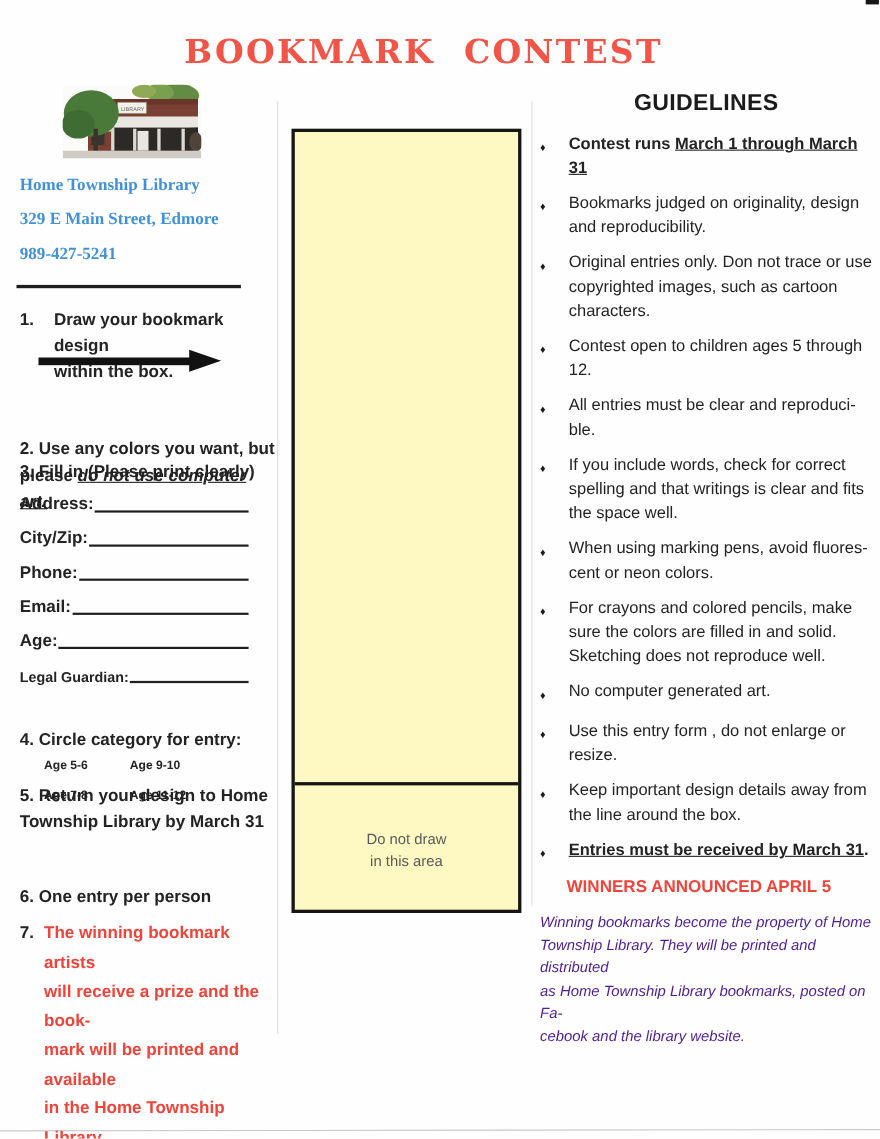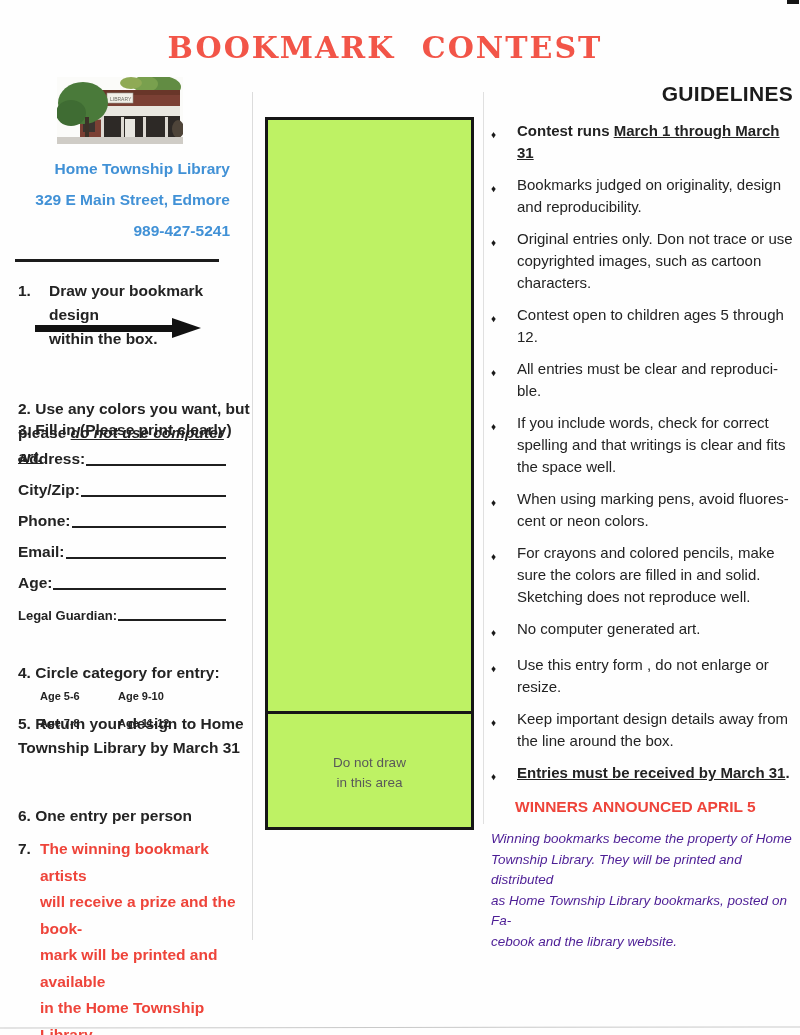--- a/index.html
+++ b/index.html
@@ -12,22 +12,22 @@
   .scanline-bottom{position:absolute;left:0;top:1027px;width:800px;height:1px;background:#c9c9c9;transform:rotate(-0.08deg);}
   .corner-mark{position:absolute;left:787px;top:0;width:12px;height:4px;background:#151515;}
 
   
   .title{position:absolute;left:85px;top:30px;width:600px;text-align:center;
          font-family:"DejaVu Serif", serif;font-weight:800;font-size:30px;
          letter-spacing:2px;word-spacing:14px;}
 
   
   .photo{position:absolute;left:57px;top:77px;width:126px;height:67px;}
-  .contact{position:absolute;left:18px;top:153px;width:212px;text-align:right;
-           font-weight:bold;font-size:15.5px;line-height:31px;}
+  .contact{position:absolute;left:18px;top:153px;width:212px;text-align:left;
+           font-weight:bold;font-size:15.5px;line-height:31px;font-family:Liberation Serif, serif;}
   .rule{position:absolute;left:15px;top:259px;width:204px;height:3px;background:#1c1c1c;}
   .pre{white-space:pre-line;}
   .step{position:absolute;left:18px;width:234px;font-weight:bold;font-size:15.5px;line-height:24px;}
   .step1{top:279px;display:flex;}
   .step1 .num{width:31px;flex:0 0 31px;}
   .arrow{position:absolute;left:35px;top:318px;width:166px;height:21px;}
   .arrow .shaft{position:absolute;left:0;top:7px;width:138px;height:7px;background:#121212;}
   .arrow .head{position:absolute;left:137px;top:0;width:0;height:0;
                border-left:29px solid #121212;border-top:10.5px solid transparent;border-bottom:10.5px solid transparent;}
   .step2{top:364px;margin-top:33px;}
@@ -43,28 +43,28 @@
   .cat-row{display:flex;height:27px;}
   .cat-row span{display:inline-block;width:78px;}
   .step5{top:712px;}
   .step6{top:804px;}
   .step7{top:836px;line-height:26.5px;display:flex;}
   .step7 .num{width:22px;flex:0 0 22px;}
   .red{color:#ee443a;}
   .blue{color:#4191d6;}
 
   
-  .bm-box{position:absolute;left:265px;top:117px;width:203px;height:707px;border:3px solid #161616;background:#bef264;}
+  .bm-box{position:absolute;left:265px;top:117px;width:203px;height:707px;border:3px solid #161616;background:#fef9c3;}
   .bm-divider{position:absolute;left:0;top:591px;width:100%;height:3px;background:#161616;}
   .dnd{position:absolute;left:0;top:633px;width:100%;text-align:center;
        color:#595959;font-size:13.5px;line-height:20px;}
 
   
   .right-col{position:absolute;left:491px;top:82px;width:302px;}
-  .gl-heading{text-align:right;font-weight:bold;font-size:21px;letter-spacing:0.3px;
+  .gl-heading{text-align:center;font-weight:bold;font-size:21px;letter-spacing:0.3px;
               color:#1b1b1b;margin:0 0 14px 0;}
   .gl-list{list-style:none;margin:0;padding:0;}
   .gl-item{display:flex;margin-bottom:10px;font-size:15px;line-height:22px;}
   .gl-bullet{flex:0 0 26px;width:26px;font-size:10px;padding-top:4px;color:#1b1b1b;}
   .gl-text{flex:1;}
   .b{font-weight:bold;}
   .ul{text-decoration:underline;}
   .winners{margin:6px 0 0 24px;font-weight:bold;font-size:15.5px;}
   .gl-footer{margin-top:13px;font-style:italic;font-size:13.5px;line-height:20.5px;color:#4c1d95;}
 </style>

